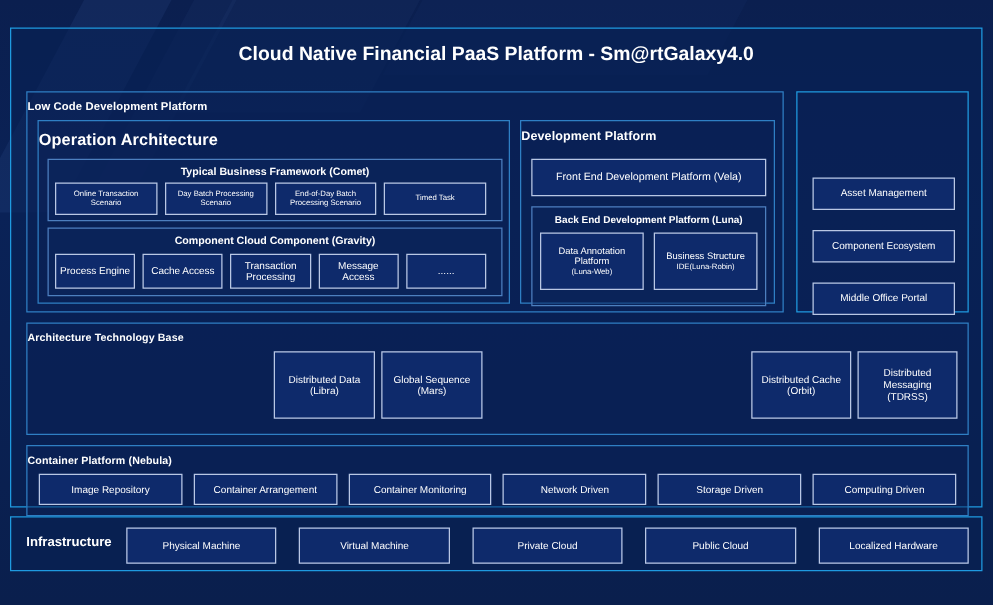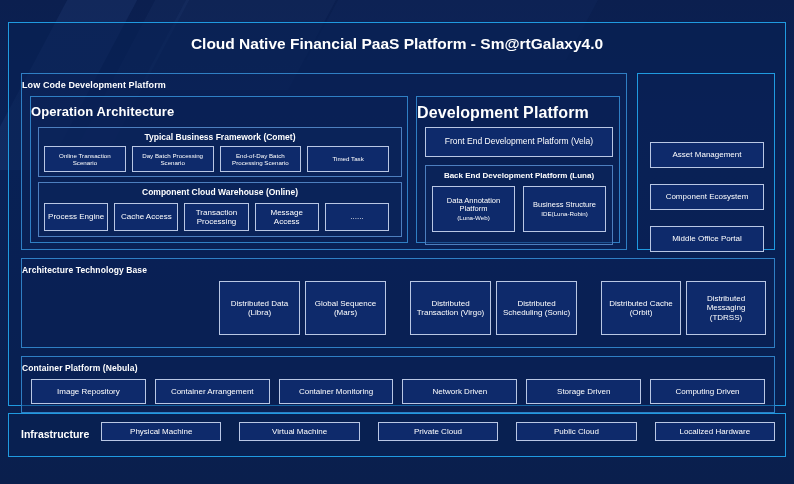--- a/index.html
+++ b/index.html
@@ -93,21 +93,21 @@
     left: 8px; top: 22px;
     width: 378px; height: 147px;
   }
   #operation-arch-title { font-size: 13px; margin-top: 7px; }
 
   #dev-platform-panel {
     position: absolute;
     left: 394px; top: 22px;
     width: 204px; height: 147px;
   }
-  #dev-platform-title { font-size: 16px; margin-top: 7px; }
+  #dev-platform-title { font-size: 10px; margin-top: 7px; }
 
   
   .subpanel {
     position: absolute;
     border: 1px solid #4d7fbf;
     background: rgba(12,38,94,0.5);
   }
   .subpanel-title {
     text-align: center;
     color: #ffffff;
@@ -222,21 +222,21 @@
   }
   #infra-label {
     position: absolute;
     left: 12px; top: 14px;
     color: #ffffff;
     font-size: 10.5px;
     font-weight: bold;
   }
   #infra-chip-row {
     position: absolute;
-    left: 92px; right: 10px; top: 8px; height: 19px;
+    left: 92px; right: 10px; top: 8px; height: 29px;
     display: flex; gap: 18px;
   }
   #infra-chip-row .chip { flex: 1; font-size: 8px; }
 </style>
 </head>
 <body>
 
 <div id="bg-canvas">
   <div class="streak s1"></div>
   <div class="streak s2"></div>
@@ -258,21 +258,21 @@
         <div class="subpanel-title">Typical Business Framework (Comet)</div>
         <div class="chip-row">
           <div class="chip">Online Transaction Scenario</div>
           <div class="chip">Day Batch Processing Scenario</div>
           <div class="chip">End-of-Day Batch Processing Scenario</div>
           <div class="chip">Timed Task</div>
         </div>
       </div>
 
       <div class="subpanel" id="cloud-warehouse">
-        <div class="subpanel-title">Component Cloud Warehouse (Online)</div>
+        <div class="subpanel-title">Component Cloud Component (Gravity)</div>
         <div class="chip-row">
           <div class="chip">Process Engine</div>
           <div class="chip">Cache Access</div>
           <div class="chip">Transaction Processing</div>
           <div class="chip">Message Access</div>
           <div class="chip">......</div>
         </div>
       </div>
     </div>
 
@@ -304,24 +304,20 @@
   </div>
 
   <div class="panel" id="dtb-panel">
     <div class="panel-title" id="dtb-title">Architecture Technology Base</div>
 
 
     <div class="dtb-col" id="dtb-col-1">
       <div class="chip">Distributed Data (Libra)</div>
       <div class="chip">Global Sequence (Mars)</div>
     </div>
-    <div class="dtb-col" id="dtb-col-2">
-      <div class="chip">Distributed Transaction (Virgo)</div>
-      <div class="chip">Distributed Scheduling (Sonic)</div>
-    </div>
     <div class="dtb-col" id="dtb-col-3">
       <div class="chip">Distributed Cache (Orbit)</div>
       <div class="chip">Distributed Messaging (TDRSS)</div>
     </div>
   </div>
 
   <div class="panel" id="container-panel">
     <div class="panel-title" id="container-title">Container Platform (Nebula)</div>
     <div class="chip-row">
       <div class="chip">Image Repository</div>

